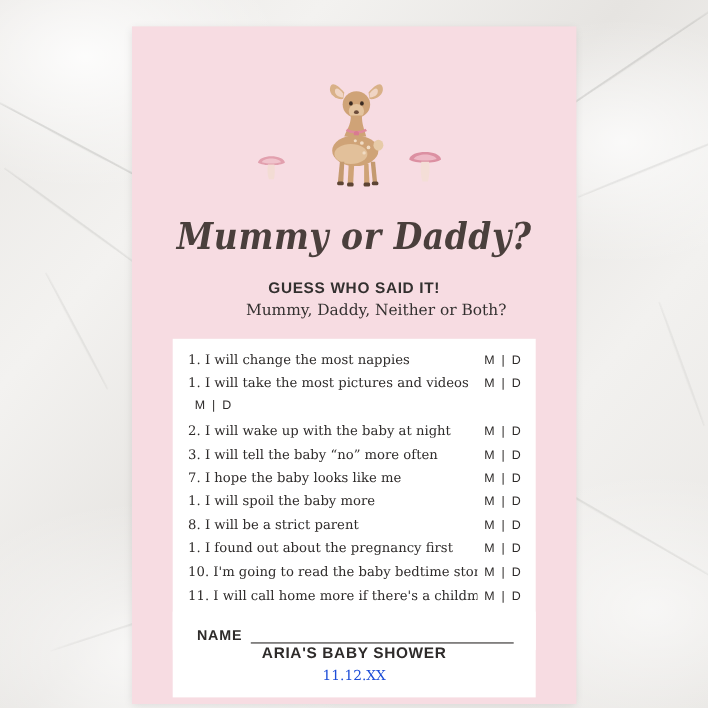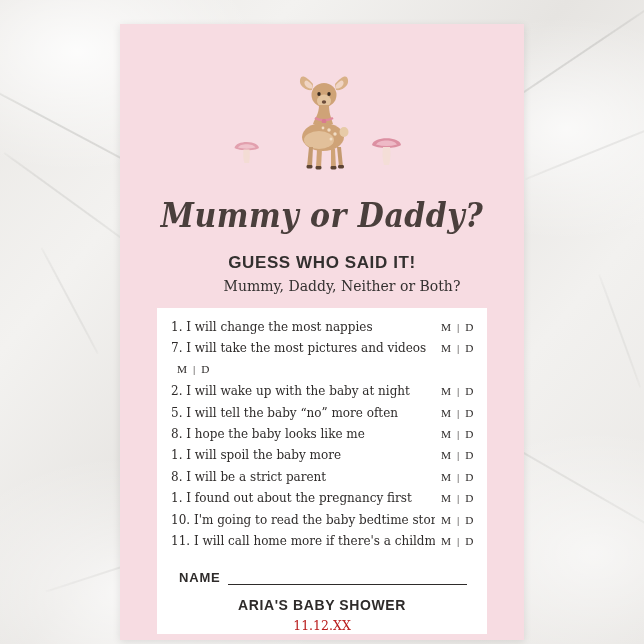--- a/index.html
+++ b/index.html
@@ -79,21 +79,21 @@
     font-size: 30px;
     color: #4a3f3c;
     letter-spacing: 0.5px;
     margin-top: 14px;
     transform: scaleY(1.12);
   }
   .sub1 {
     text-align: center;
     font-family: "Liberation Sans", sans-serif;
     font-weight: bold;
-    font-size: 17px;
+    font-size: 14px;
     letter-spacing: 0.6px;
     color: #33302f;
     margin-top: 20px;
   }
   .sub2 {
     text-align: center;
     font-family: "DejaVu Serif", serif;
     font-size: 14px;
     color: #33302f;
     margin-top: 5px;
@@ -117,21 +117,21 @@
   }
   .q-text {
     flex: 1;
     font-family: "DejaVu Serif", serif;
     font-size: 12px;
     color: #2e2b2a;
     white-space: nowrap;
     overflow: hidden;
   }
   .q-opts {
-    font-family: Liberation Serif, serif;
+    font-family: Liberation Sans, sans-serif;
     font-size: 11.3px;
     color: #2e2b2a;
     letter-spacing: 1.6px;
     padding-left: 6px;
     white-space: nowrap;
   }
 
   
   .footer {
     position: absolute;
@@ -159,27 +159,26 @@
     margin-left: 8px;
     height: 12px;
   }
   .shower {
     text-align: center;
     font-family: "Liberation Sans", sans-serif;
     font-weight: bold;
     font-size: 14px;
     letter-spacing: 0.6px;
     color: #2e2b2a;
-    margin-top: 12px;
   }
   .date {
     text-align: center;
     font-family: "DejaVu Serif", serif;
     font-size: 12.5px;
-    color: #b91c1c;
+    color: #1d4ed8;
     margin-top: 5px;
   }
 </style>
 </head>
 <body>
 
 <div class="stage">
   <div class="vein v1"></div>
   <div class="vein v2"></div>
   <div class="vein v3"></div>
@@ -256,36 +255,36 @@
     <div class="title">Mummy or Daddy?</div>
     <div class="sub1">GUESS WHO SAID IT!</div>
     <div class="sub2">Mummy, Daddy, Neither or Both?</div>
 
     <div class="panel">
       <div class="q-row">
         <div class="q-text">1. I will change the most nappies</div>
         <div class="q-opts">M | D</div>
       </div>
       <div class="q-row">
-        <div class="q-text">7. I will take the most pictures and videos</div>
+        <div class="q-text">1. I will take the most pictures and videos</div>
         <div class="q-opts">M | D</div>
       </div>
       <div class="q-row">
         <div class="q-opts">M | D</div>
       </div>
       <div class="q-row">
         <div class="q-text">2. I will wake up with the baby at night</div>
         <div class="q-opts">M | D</div>
       </div>
       <div class="q-row">
-        <div class="q-text">5. I will tell the baby “no” more often</div>
-        <div class="q-opts">M | D</div>
-      </div>
-      <div class="q-row">
-        <div class="q-text">8. I hope the baby looks like me</div>
+        <div class="q-text">3. I will tell the baby “no” more often</div>
+        <div class="q-opts">M | D</div>
+      </div>
+      <div class="q-row">
+        <div class="q-text">7. I hope the baby looks like me</div>
         <div class="q-opts">M | D</div>
       </div>
       <div class="q-row">
         <div class="q-text">1. I will spoil the baby more</div>
         <div class="q-opts">M | D</div>
       </div>
       <div class="q-row">
         <div class="q-text">8. I will be a strict parent</div>
         <div class="q-opts">M | D</div>
       </div>

